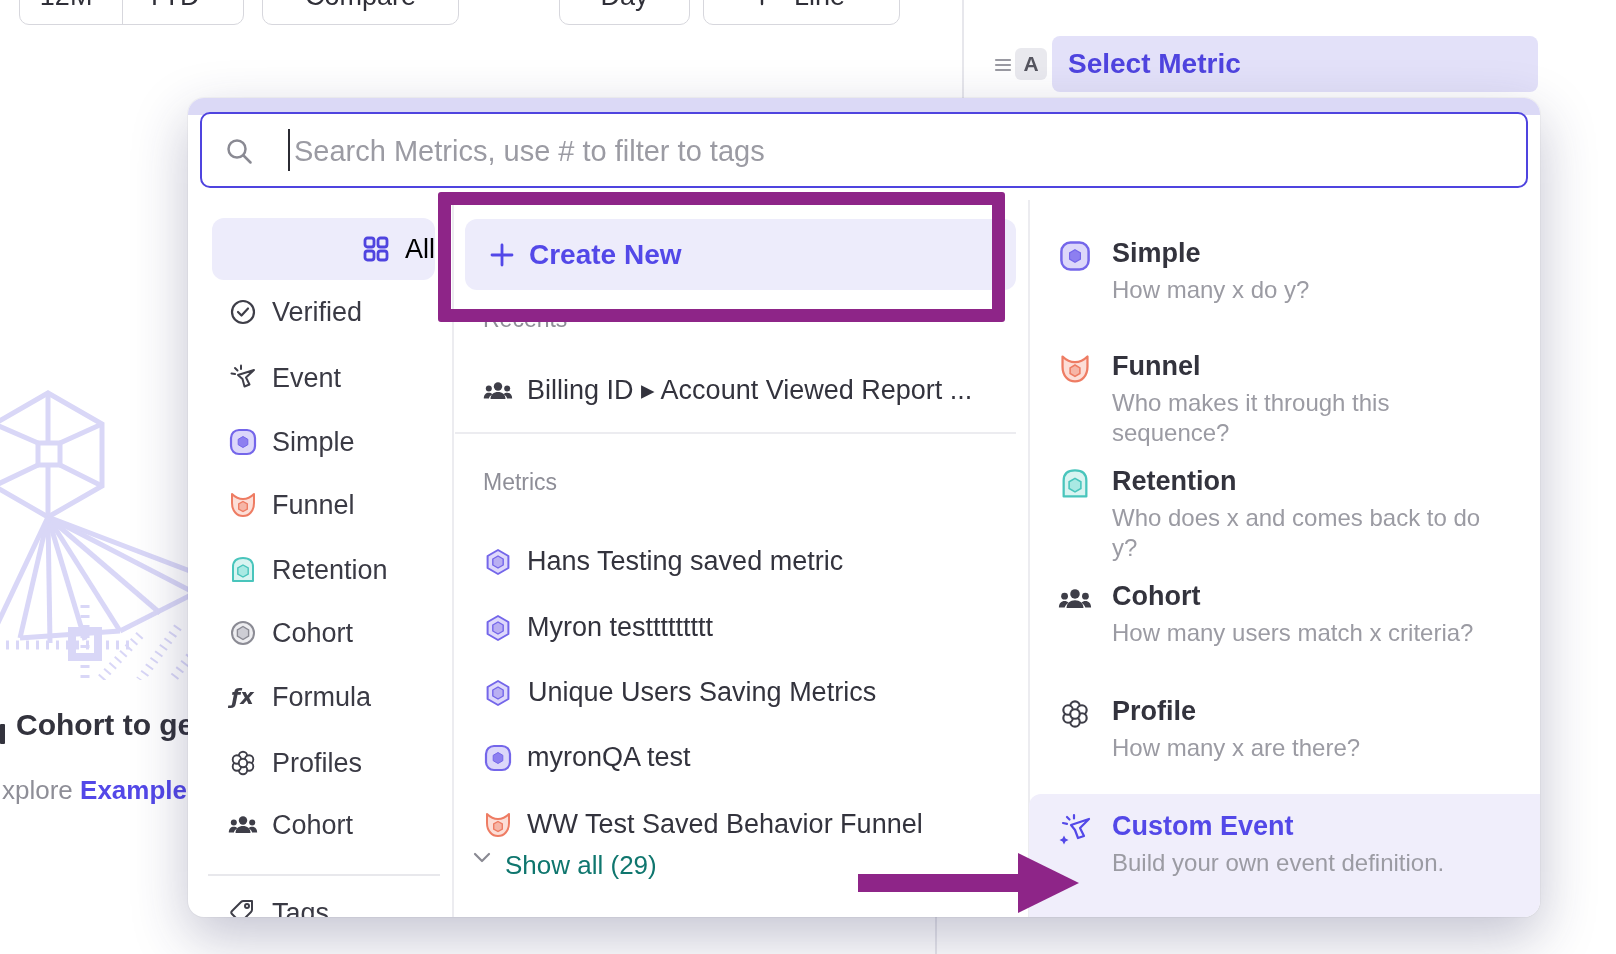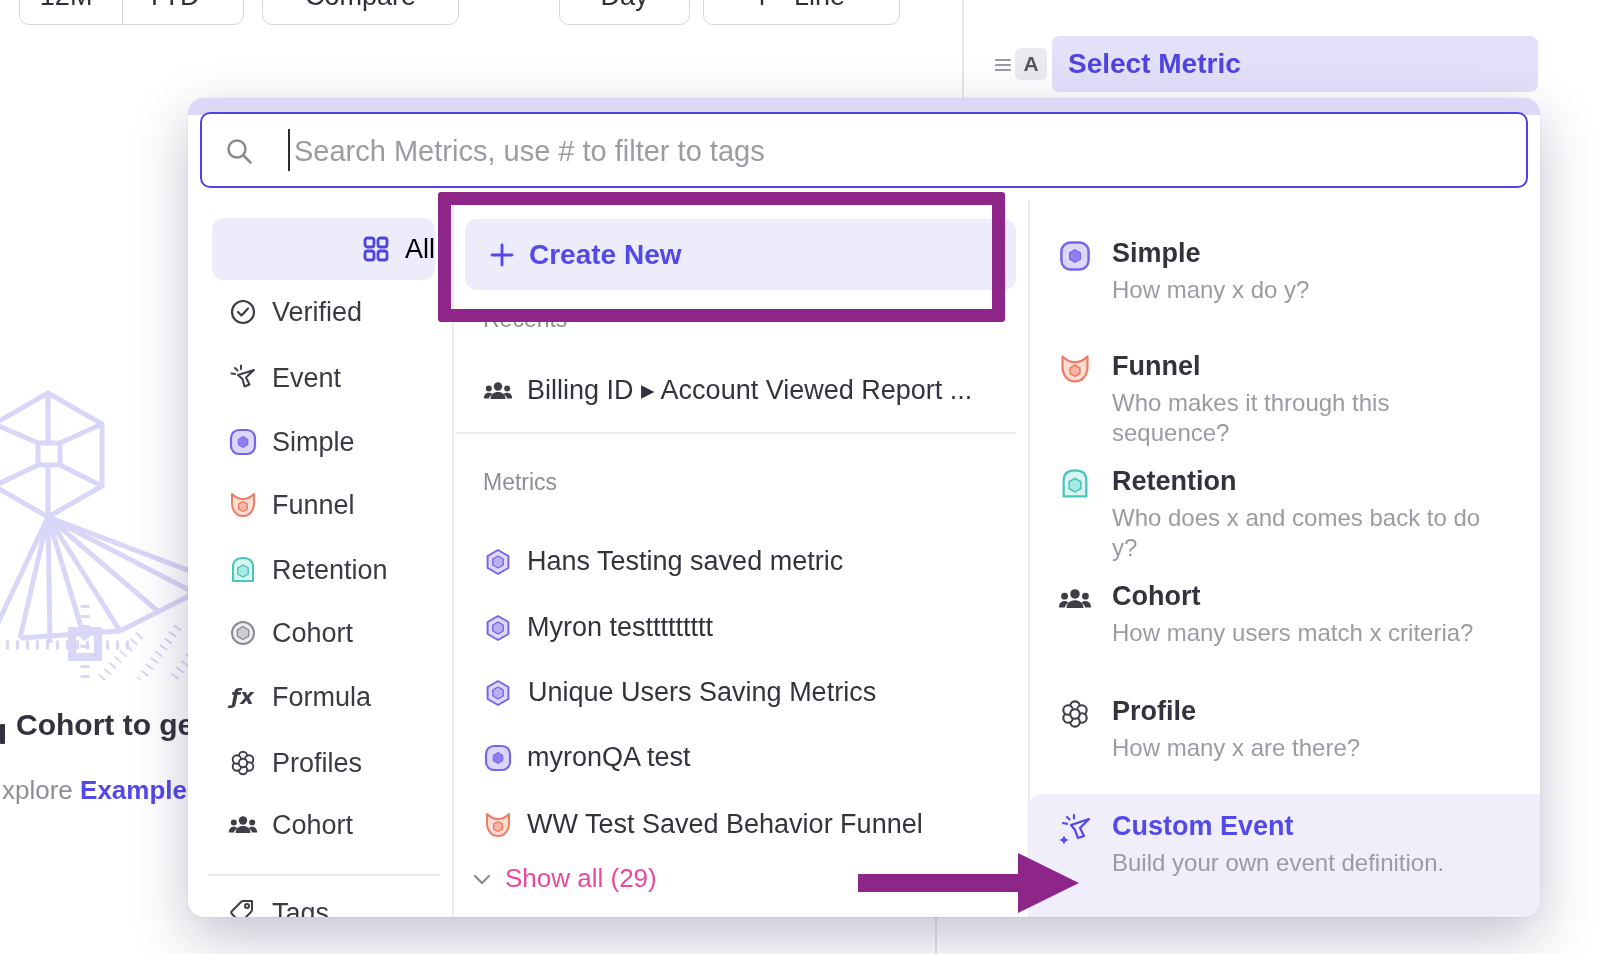--- a/index.html
+++ b/index.html
@@ -44,22 +44,22 @@
   .sdiv{position:absolute;left:20px;top:776px;width:232px;height:1.5px;background:#e8e8ec;}
   
   .createpill{position:absolute;left:277px;top:121px;width:551px;height:71px;background:#edecfb;border-radius:12px;
               display:flex;align-items:center;padding-left:24px;box-sizing:border-box;gap:14px;
               font-size:28px;font-weight:600;color:#5348e8;}
   .seclabel{position:absolute;left:295px;font-size:23px;font-weight:500;color:#8e8e97;}
   .mrow{position:absolute;left:295px;height:56px;display:flex;align-items:flex-end;gap:14px;
         font-size:27px;font-weight:500;color:#33333d;white-space:nowrap;}
   .mrow .ic{width:30px;height:30px;flex:0 0 30px;}
   .middiv{position:absolute;left:267px;top:334px;width:561px;height:1.5px;background:#ececf0;}
-  .showall{position:absolute;left:285px;top:752px;height:56px;display:flex;align-items:center;gap:14px;
-           font-size:26px;font-weight:500;color:#ec4899;}
+  .showall{position:absolute;left:285px;top:752px;height:56px;display:flex;gap:14px;
+           font-size:26px;font-weight:500;color:#0f766e;}
   
   .trow{position:absolute;left:870px;width:440px;display:flex;align-items:flex-start;}
   .trow .ic{width:34px;height:34px;flex:0 0 34px;margin-top:2px;}
   .trow .txt{margin-left:20px;}
   .trow .title{font-size:27px;font-weight:600;color:#33333d;line-height:32px;}
   .trow .sub{font-size:24px;color:#9b9ba3;line-height:30px;margin-top:6px;}
   .trow.hl .title{color:#5348e8;}
   .cebg{position:absolute;left:841px;top:696px;width:511px;height:123px;background:#f0eefb;border-radius:12px 0 0 0;}
   
   .annbox{position:absolute;left:438px;top:192px;width:567px;height:130px;border:13px solid #8e2588;

